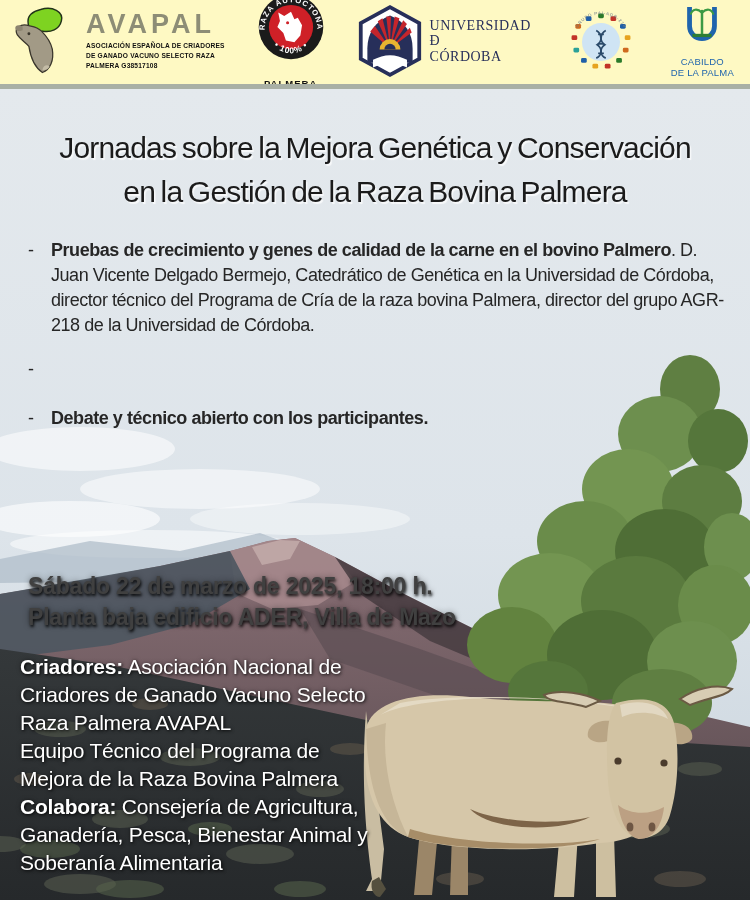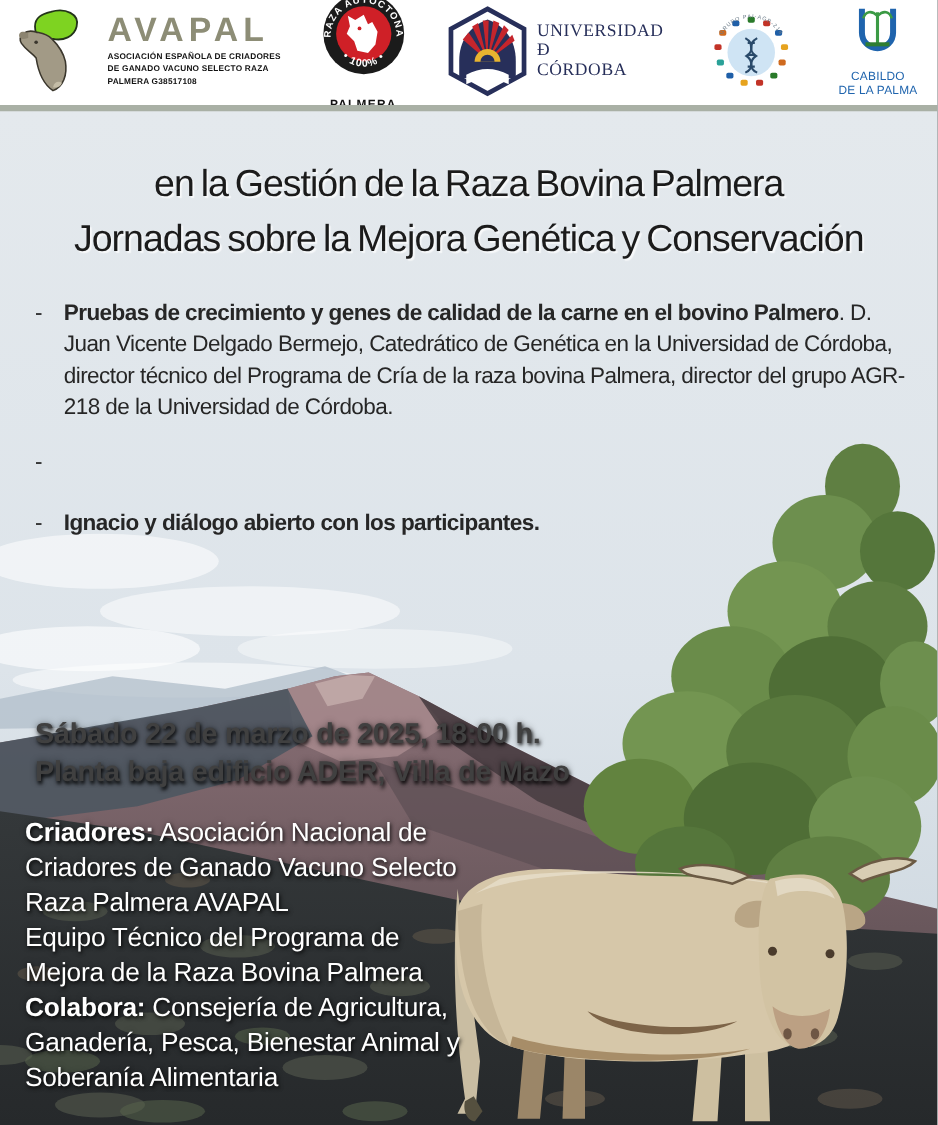--- a/index.html
+++ b/index.html
@@ -2,21 +2,21 @@
 <html><head>
 <meta charset="utf-8">
 <style>
   html,body { margin:0; padding:0; background:#888; }
   .poster {
     position:relative; width:750px; height:900px; overflow:hidden;
     background:#e3e8ec; font-family:"Liberation Sans", sans-serif;
   }
   
   .header {
-    position:absolute; top:0; left:0; right:0; height:84px; background:#ffffff;
+    position:absolute; top:0; left:0; right:0; height:84px; background:#fef9c3;
     display:flex; align-items:center; justify-content:space-between;
     padding:2px 16px 4px 10px; box-sizing:border-box; z-index:3;
   }
   .logo { display:flex; align-items:center; }
   .avapal-text { margin-left:4px; }
   .avapal-word { font-size:27px; font-weight:700; letter-spacing:4px; color:#8d8d76; line-height:1; }
   .avapal-sub { margin-top:3px; font-size:6.6px; font-weight:700; color:#111; line-height:1.55; letter-spacing:.2px; }
   .seal-col { display:flex; flex-direction:column; align-items:center; }
   .seal-caption { font-size:9.5px; font-weight:700; color:#111; letter-spacing:1px; margin-top:17px; }
   .uco-text { margin-left:7px; font-family:"Liberation Serif", serif; color:#272f5a;
@@ -299,38 +299,38 @@
         <ellipse cx="652" cy="738" rx="3.4" ry="4.5" fill="#6e5644"></ellipse>
         <circle cx="618" cy="672" r="3.6" fill="#4a3b2c"></circle>
         <circle cx="664" cy="674" r="3.6" fill="#4a3b2c"></circle>
       </g>
     </g>
   </svg>
 
   <main class="content">
 
     <h1 class="title">
+      <span>Jornadas sobre la Mejora Genética y Conservación</span>
       <span>en la Gestión de la Raza Bovina Palmera</span>
-      <span>Jornadas sobre la Mejora Genética y Conservación</span>
     </h1>
 
     <section class="program">
 
       <div class="bullet">
         <span class="dash">-</span>
         <p><b>Pruebas de crecimiento y genes de calidad de la carne en el bovino Palmero</b><span>. D. Juan Vicente Delgado Bermejo, Catedrático de Genética en la Universidad de Córdoba, director técnico del Programa de Cría de la raza bovina Palmera, director del grupo AGR-218 de la Universidad de Córdoba.</span></p>
       </div>
 
       <div class="bullet narrow">
         <span class="dash">-</span>
       </div>
 
       <div class="bullet last">
         <span class="dash">-</span>
-        <p><b>Ignacio y diálogo abierto con los participantes.</b><span></span></p>
+        <p><b>Debate y técnico abierto con los participantes.</b><span></span></p>
       </div>
     </section>
 
     <section class="event">
       <div>Sábado 22 de marzo de 2025, 18:00 h.</div>
       <div>Planta baja edificio ADER, Villa de Mazo</div>
     </section>
 
     <section class="credits">
       <p><b>Criadores:</b><span> Asociación Nacional de Criadores de Ganado Vacuno Selecto Raza Palmera AVAPAL</span></p>

